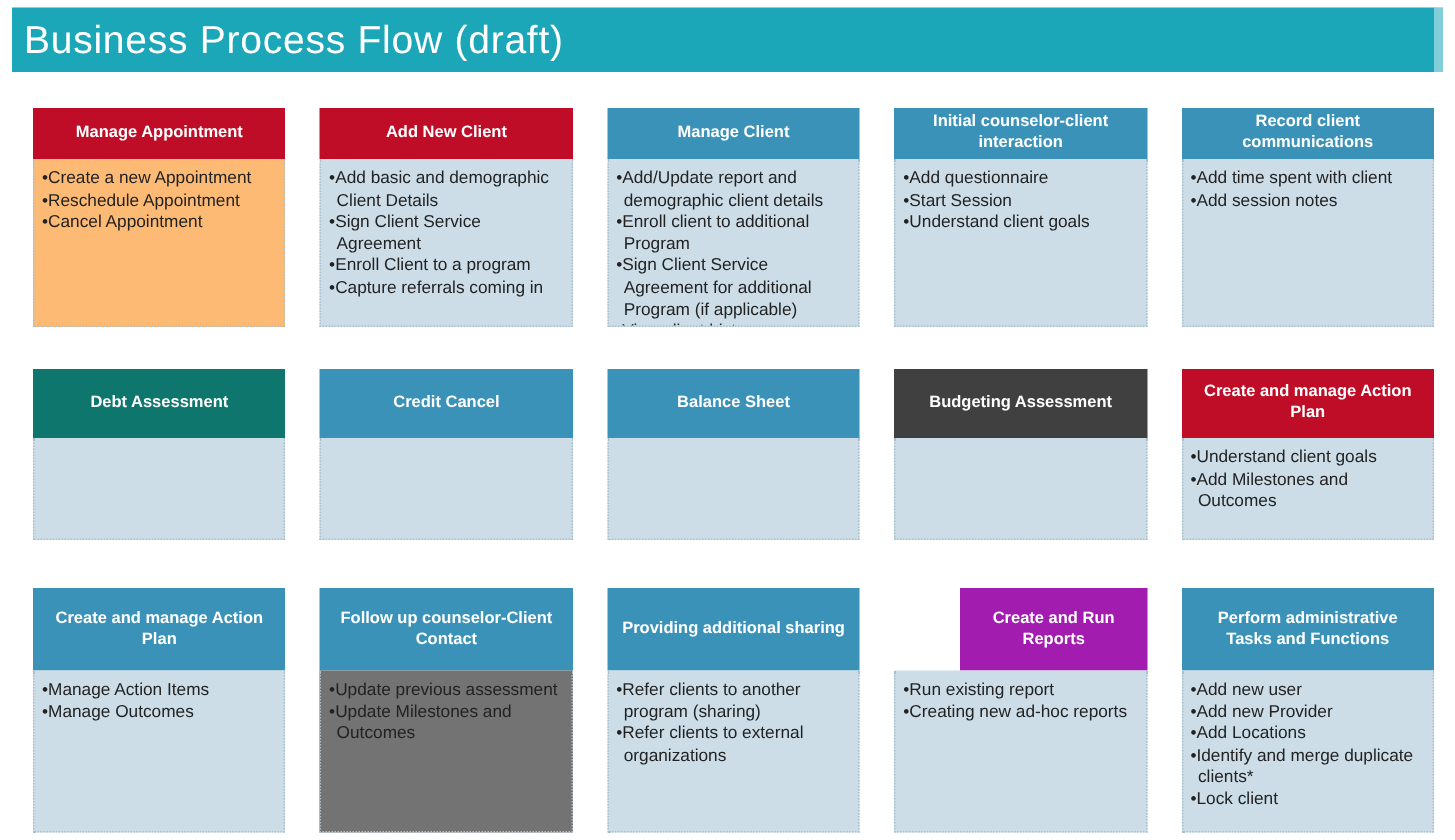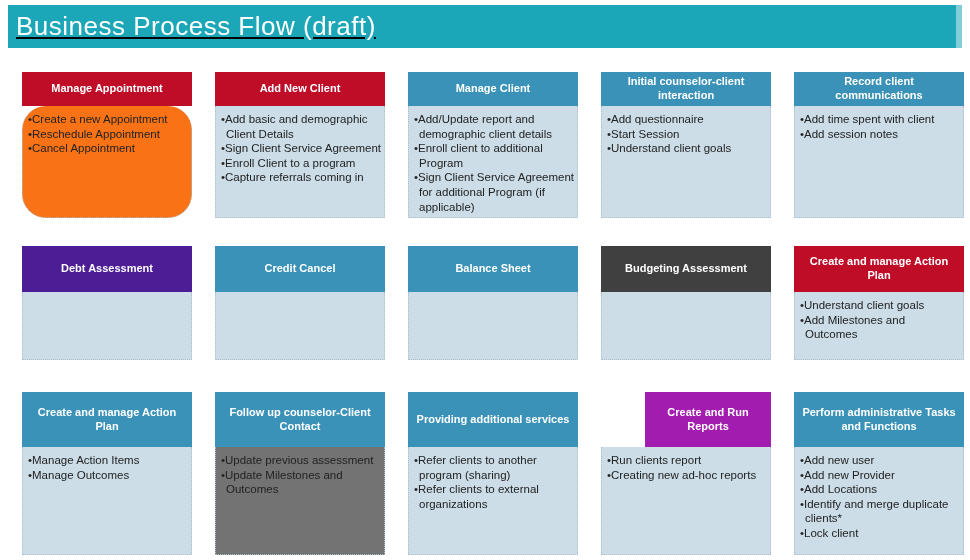--- a/index.html
+++ b/index.html
@@ -5,30 +5,29 @@
   * { margin:0; padding:0; box-sizing:border-box; }
   html,body { width:970px; height:560px; background:#ffffff; overflow:hidden;
               font-family:"Liberation Sans", sans-serif; }
 
   .banner {
     margin:5px 8px 0 8px;
     height:43px;
     display:flex; align-items:center;
     padding-left:8px;
     border-right:6px solid rgba(255,255,255,0.45);
-    text-decoration:underline;
   }
   .banner .title {
     color:#ffffff;
     font-size:26px;
     letter-spacing:0.5px;
     font-weight:normal;
   }
 
-  .board { padding:0 4px 0 22px; }
+  .board { padding:0 14px 0 22px; }
 
   .row { display:flex; gap:23px; }
   .row-1 { margin-top:24px; }
   .row-2 { margin-top:28px; }
   .row-3 { margin-top:32px; }
 
   .card { width:170px; display:flex; flex-direction:column; }
   .row-1 .card { height:146px; }
   .row-2 .card { height:114px; }
   .row-3 .card { height:163px; }
@@ -65,21 +64,21 @@
 <body>
 
 <div class="banner" style="background: rgb(27, 167, 184);">
   <span class="title">Business Process Flow (draft)</span>
 </div>
 
 <div class="board" id="board">
     <div class="row row-1">
       <div class="card">
         <div class="card-header" style="background: rgb(191, 13, 40);">Manage Appointment</div>
-        <div class="card-body" style="background: #f97316; border-radius: 24px;">
+        <div class="card-body" style="background: #fdba74;">
           <ul>
             <li>•Create a new Appointment</li>
             <li>•Reschedule Appointment</li>
             <li>•Cancel Appointment</li>
           </ul>
         </div>
       </div>
       <div class="card">
         <div class="card-header" style="background: rgb(191, 13, 40);">Add New Client</div>
         <div class="card-body" style="background: rgb(204, 221, 232);">
@@ -117,21 +116,21 @@
         <div class="card-body" style="background: rgb(204, 221, 232);">
           <ul>
             <li>•Add time spent with client</li>
             <li>•Add session notes</li>
           </ul>
         </div>
       </div>
     </div>
     <div class="row row-2">
       <div class="card">
-        <div class="card-header" style="background: #4c1d95;">Debt Assessment</div>
+        <div class="card-header" style="background: #0f766e;">Debt Assessment</div>
         <div class="card-body" style="background: rgb(204, 221, 232);">
           <ul></ul>
         </div>
       </div>
       <div class="card">
         <div class="card-header" style="background: rgb(58, 146, 184);">Credit Cancel</div>
         <div class="card-body" style="background: rgb(204, 221, 232);">
           <ul></ul>
         </div>
       </div>
@@ -170,33 +169,33 @@
       <div class="card">
         <div class="card-header" style="background: rgb(58, 146, 184);">Follow up counselor-Client Contact</div>
         <div class="card-body" style="background: #737373;">
           <ul>
             <li>•Update previous assessment</li>
             <li>•Update Milestones and Outcomes</li>
           </ul>
         </div>
       </div>
       <div class="card">
-        <div class="card-header" style="background: rgb(58, 146, 184);">Providing additional services</div>
+        <div class="card-header" style="background: rgb(58, 146, 184);">Providing additional sharing</div>
         <div class="card-body" style="background: rgb(204, 221, 232);">
           <ul>
             <li>•Refer clients to another program (sharing)</li>
             <li>•Refer clients to external organizations</li>
           </ul>
         </div>
       </div>
       <div class="card">
         <div class="card-header" style="background: #a21caf; margin-left: 44px;">Create and Run Reports</div>
         <div class="card-body" style="background: rgb(204, 221, 232);">
           <ul>
-            <li>•Run clients report</li>
+            <li>•Run existing report</li>
             <li>•Creating new ad-hoc reports</li>
           </ul>
         </div>
       </div>
       <div class="card">
         <div class="card-header" style="background: rgb(58, 146, 184);">Perform administrative Tasks and Functions</div>
         <div class="card-body" style="background: rgb(204, 221, 232);">
           <ul>
             <li>•Add new user</li>
             <li>•Add new Provider</li>

